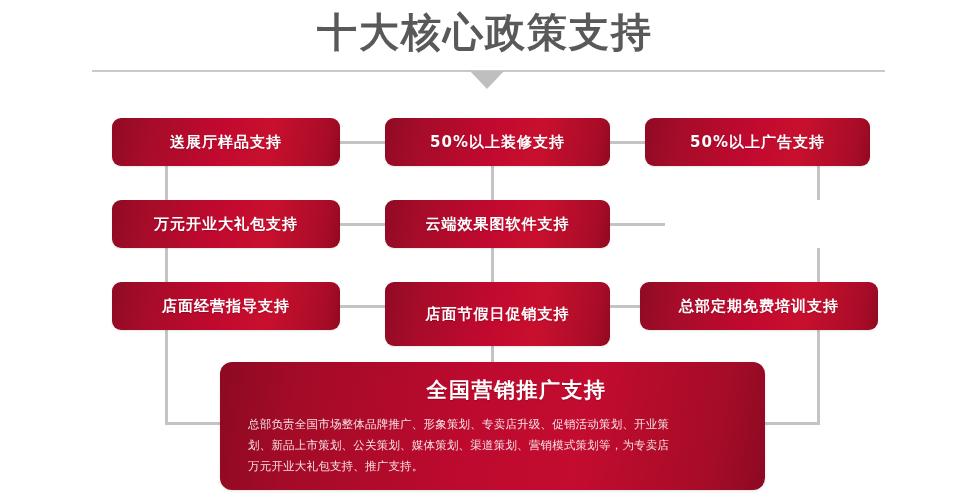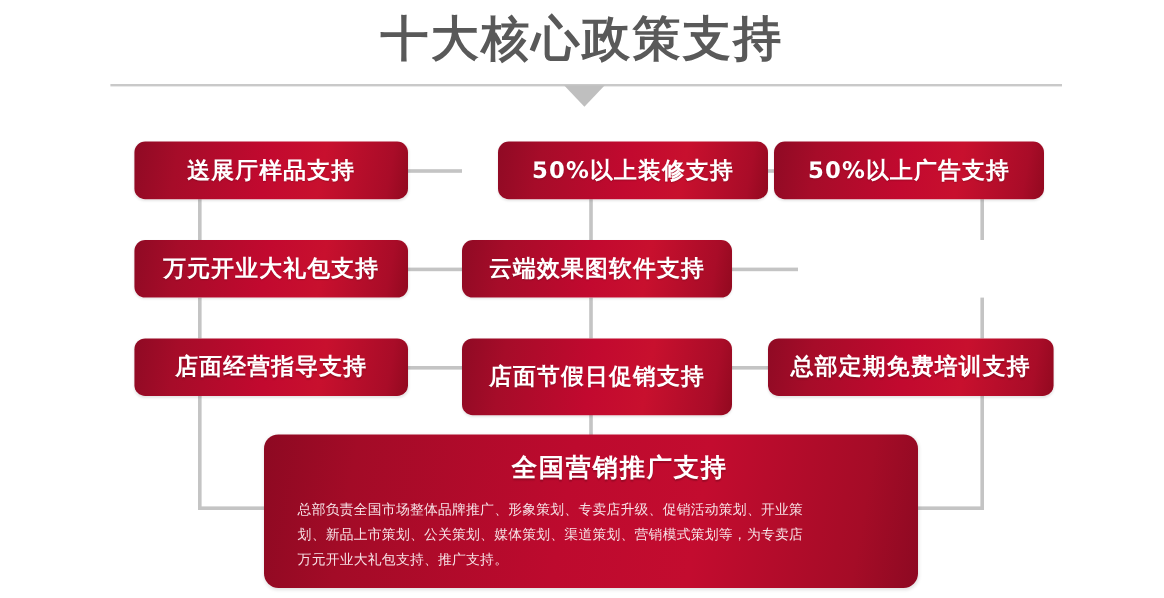--- a/index.html
+++ b/index.html
@@ -64,27 +64,27 @@
   .node {
     position: absolute;
     border-radius: 9px;
     background: linear-gradient(100deg, #8f0a24 0%, #a60c29 16%, #c2092f 48%, #c8102e 68%, #a90c28 92%, #91091f 100%);
     box-shadow: 0 1px 2px rgba(0,0,0,0.10);
     display: flex;
     align-items: center;
     justify-content: center;
     color: #ffffff;
     font-weight: bold;
-    font-size: 19px;
+    font-size: 15px;
     letter-spacing: 1px;
     white-space: nowrap;
     text-shadow: 0 1px 1px rgba(0,0,0,0.18);
   }
   .node.r1c1 { left: 112px; top: 118px; width: 228px; height: 48px; }
-  .node.r1c2 { left: 385px; top: 118px; width: 225px; height: 48px; margin-left: 30px; }
+  .node.r1c2 { left: 385px; top: 118px; width: 225px; height: 48px; }
   .node.r1c3 { left: 645px; top: 118px; width: 225px; height: 48px; }
   .node.r2c1 { left: 112px; top: 200px; width: 228px; height: 48px; }
   .node.r2c2 { left: 385px; top: 200px; width: 225px; height: 48px; }
   .node.r2c3 { left: 665px; top: 200px; width: 195px; height: 48px; }
   .node.r3c1 { left: 112px; top: 282px; width: 228px; height: 48px; }
   .node.r3c2 { left: 385px; top: 282px; width: 225px; height: 64px; }
   .node.r3c3 { left: 640px; top: 282px; width: 238px; height: 48px; justify-content: center; }
 
   
   .panel {

